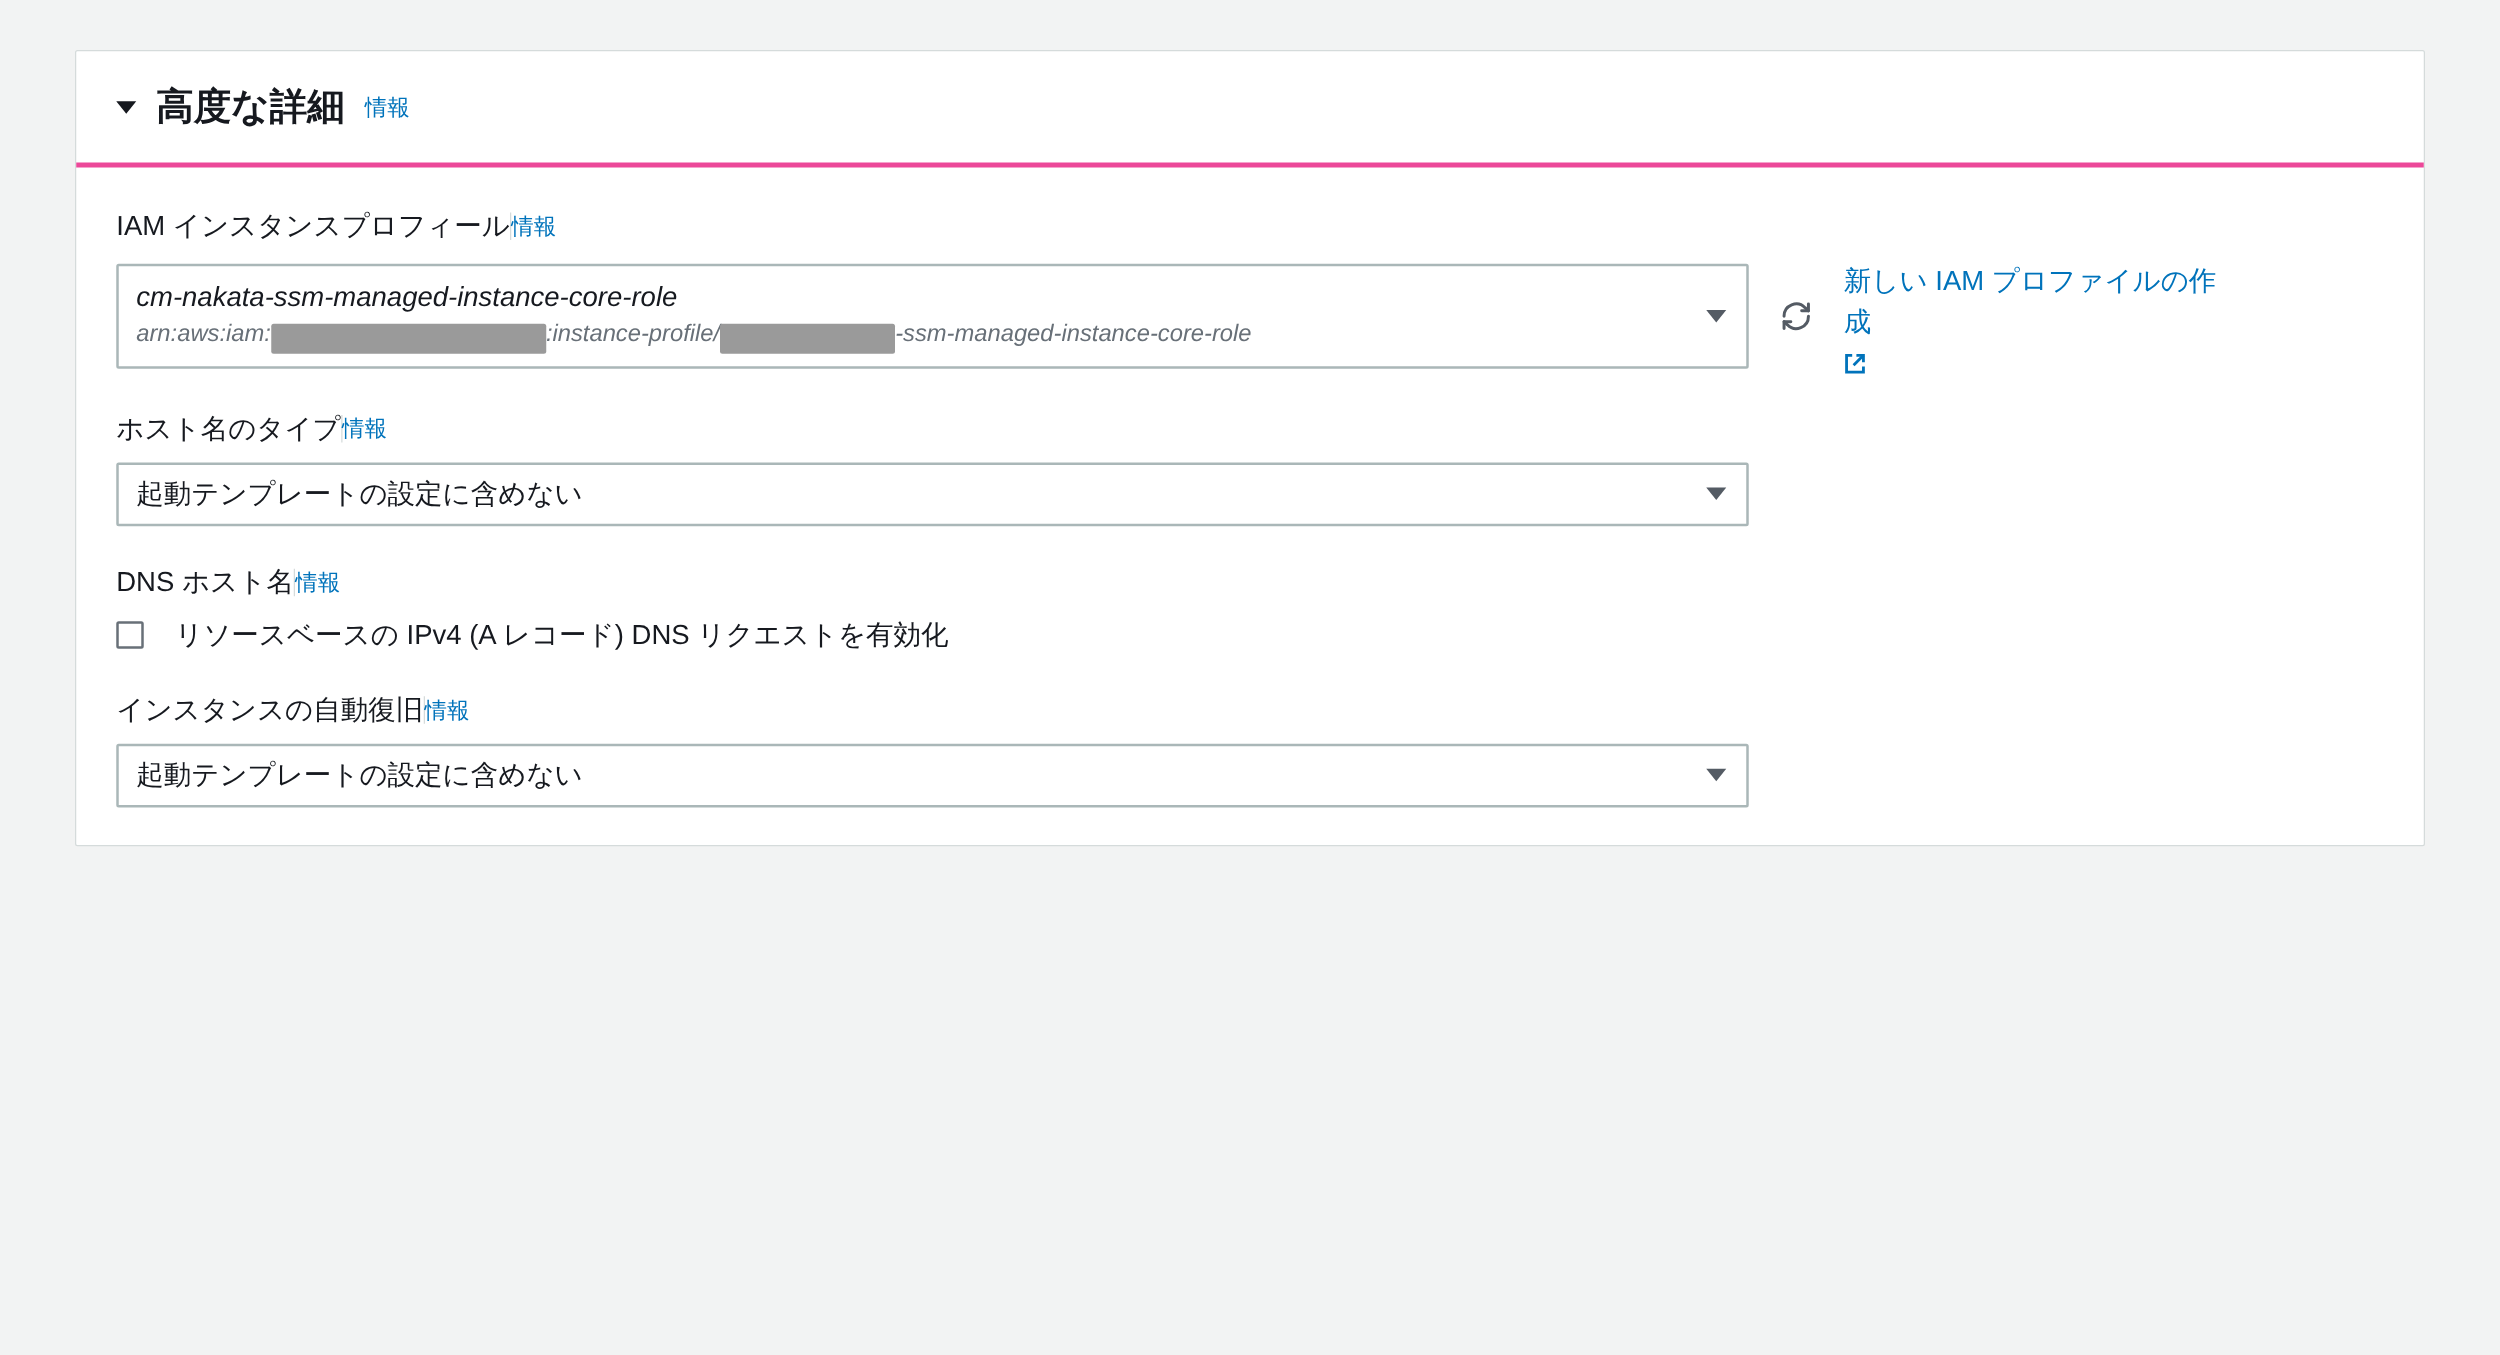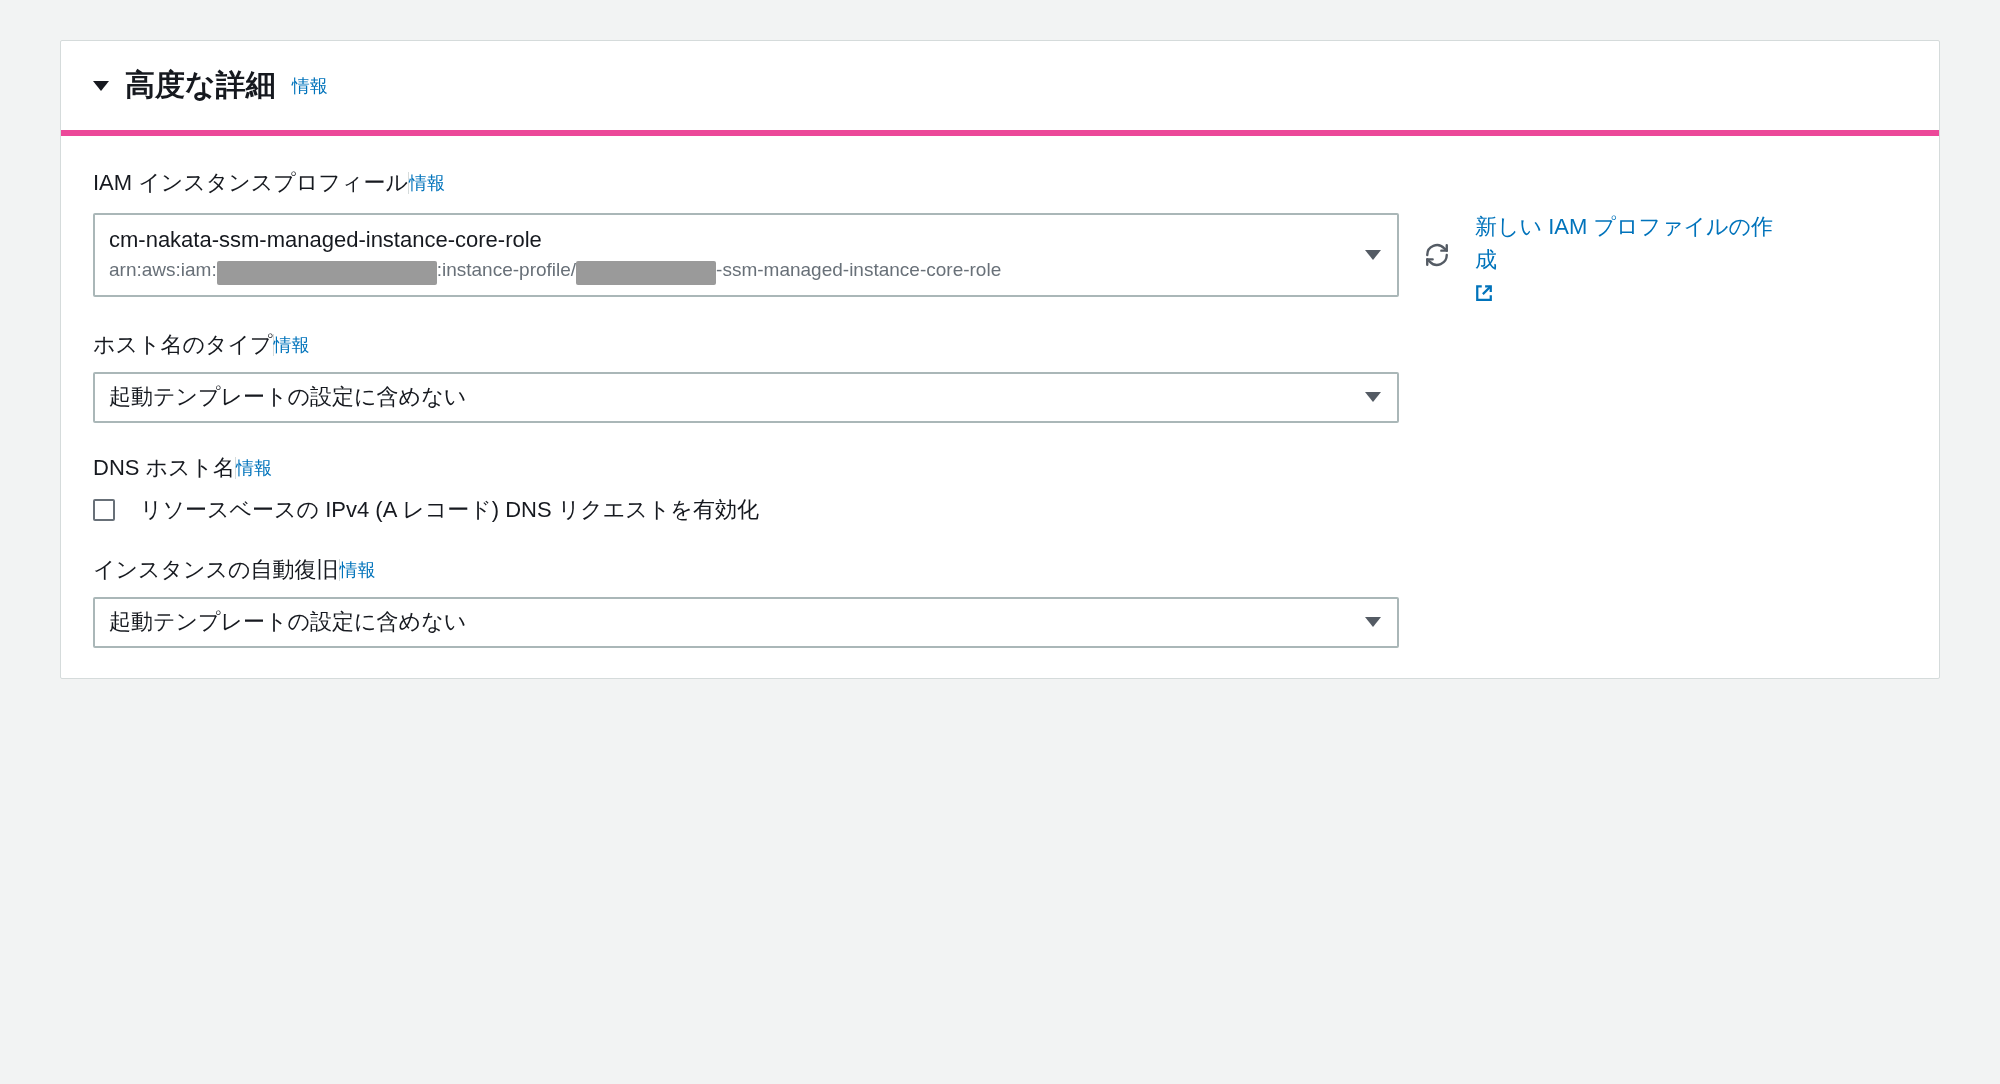--- a/index.html
+++ b/index.html
@@ -18,21 +18,21 @@
       background: #ffffff;
       margin: 0 60px;
       border: 1px solid #d5dbdb;
       border-radius: 2px;
     }
     .panel-header {
       display: flex;
       align-items: center;
       gap: 16px;
       padding: 24px 32px;
-      border-bottom: 6px solid #ec4899;
+      border-bottom: 4px solid #ec4899;
     }
     .caret {
       display: inline-block;
       width: 0;
       height: 0;
       border-left: 8px solid transparent;
       border-right: 8px solid transparent;
       border-top: 10px solid #16191f;
     }
     .panel-title {
@@ -84,20 +84,21 @@
       position: relative;
       cursor: pointer;
       min-height: 46px;
       display: flex;
       flex-direction: column;
       justify-content: center;
     }
     .select.tall {
       padding-top: 10px;
       padding-bottom: 10px;
+      font-style: italic;
     }
     .select .caret-down {
       position: absolute;
       right: 16px;
       top: 50%;
       transform: translateY(-50%);
       width: 0;
       height: 0;
       border-left: 8px solid transparent;
       border-right: 8px solid transparent;

